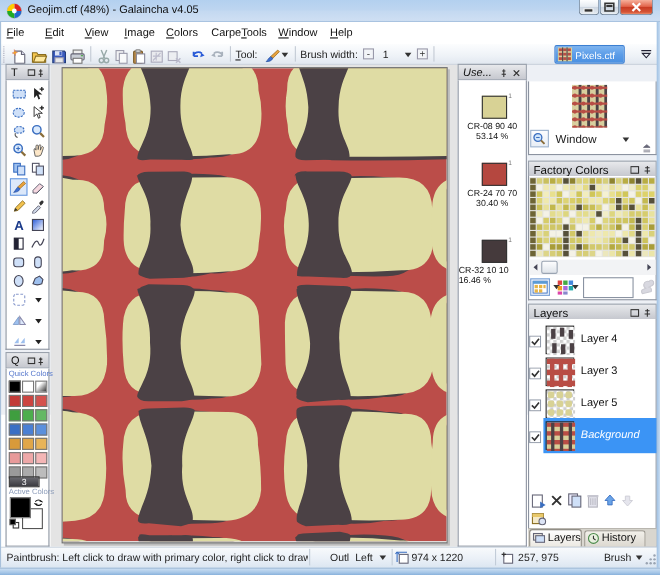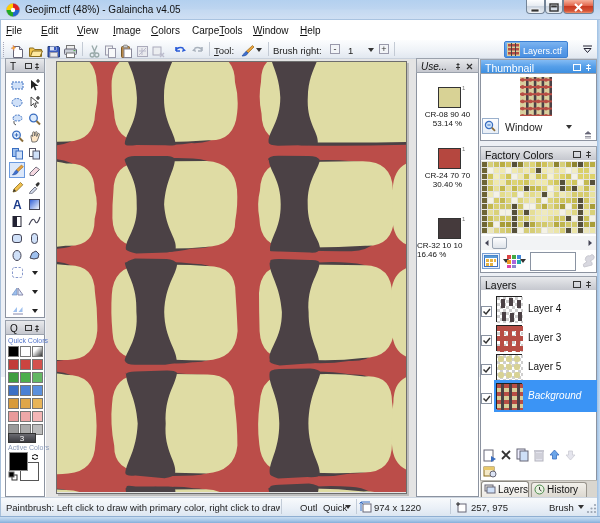--- a/index.html
+++ b/index.html
@@ -120,21 +120,21 @@
       <path d="M5 4 l-3 2.5 4 1.5 z" fill="#a9b2bd"></path>
     </svg>
 <div class="tsep" style="left:209px;top:42px"></div>
     <div class="tlabel" style="left:214px"><u>T</u>ool:</div>
     <svg class="abs" style="left:240px;top:44px;opacity:1.0" width="15" height="15" viewBox="0 0 15 15">
       <path d="M12.5 1.5 l1.5 1.5 -6 6 -2-1.5 z" fill="#e8a13c" stroke="#9a6a1a" stroke-width="0.7"></path>
       <path d="M6 7.5 l2 1.5 c-1 2.5-3.5 3-6 3 1.5-1.5 2-3 4-4.5z" fill="#3f6fd0" stroke="#24509f" stroke-width="0.7"></path>
     </svg>
 <div class="darr" style="left:256px;top:48px"></div>
     <div class="tsep" style="left:268px;top:42px"></div>
-    <div class="tlabel" style="left:273px">Brush right:</div>
+    <div class="tlabel" style="left:273px">Brush width:</div>
     <div class="abs" style="left:330px;top:44px;width:10px;height:10px;border:1px solid #99a;background:#f2f4f7;font-size:9px;line-height:8px;text-align:center;color:#333">-</div>
     <div class="tlabel" style="left:348px">1</div>
     <div class="darr" style="left:368px;top:48px"></div>
     <div class="abs" style="left:379px;top:44px;width:10px;height:10px;border:1px solid #99a;background:#f2f4f7;font-size:9px;line-height:8px;text-align:center;color:#333">+</div>
     <div class="tsep" style="left:394px;top:42px"></div>
     <div class="abs" style="left:504px;top:41px;width:64px;height:17px;background:linear-gradient(180deg,#7db4f0,#5c9de8 50%,#4a90e2);border:1px solid #3b7fd2;border-radius:2px;"></div>
     <svg class="abs" style="left:507px;top:43px" width="13" height="13">
       <rect width="13" height="13" fill="#d8cf9a"></rect>
       <g fill="#b84d45">
         <rect x="1" y="1" width="3" height="2.5"></rect>
@@ -142,21 +142,21 @@
         <rect x="9" y="1" width="3" height="2.5"></rect>
         <rect x="1" y="5" width="3" height="2.5"></rect>
         <rect x="5" y="5" width="3" height="2.5"></rect>
         <rect x="9" y="5" width="3" height="2.5"></rect>
         <rect x="1" y="9" width="3" height="2.5"></rect>
         <rect x="5" y="9" width="3" height="2.5"></rect>
         <rect x="9" y="9" width="3" height="2.5"></rect>
       </g>
       <path d="M4.5 0 v13 M8.5 0 v13" stroke="#4b4145" stroke-width="1"></path>
     </svg>
-    <div class="abs" style="left:523px;top:46px;font-size:9px;color:#fff;">Layers.ctf</div>
+    <div class="abs" style="left:523px;top:46px;font-size:9px;color:#fff;">Pixels.ctf</div>
     <svg class="abs" style="left:582px;top:44px" width="11" height="11">
       <path d="M1 2 h9 M2 4.5 l3.5 4 3.5-4 z" stroke="#223" stroke-width="1" fill="none"></path>
     </svg>
     <div class="abs" id="canvas-area">
       <div id="artwrap"><svg width="349" height="430" viewBox="0 0 349 430">
           <rect width="349" height="430" fill="#bb4d49"></rect>
           <path d="M -8.2 -9.8 Q -4.6 -12.1 -4.0 -9.7 Q 29.4 -10.0 31.4 24.9 Q 31.7 35.4 29.7 49.0 Q 30.4 81.1 -2.5 83.5 Q -5.5 84.4 -9.1 80.4 Q -41.9 81.1 -44.0 47.2 Q -46.5 35.9 -43.2 25.1 Q -42.0 -9.7 -8.0 -9.5 Z" fill="#4b4145"></path>
           <path d="M 98.9 -10.7 Q 119.1 -10.4 137.1 -9.3 Q 169.6 -10.5 170.3 22.6 Q 173.9 35.7 172.1 47.6 Q 170.9 82.7 134.4 81.1 Q 118.8 83.9 100.5 81.7 Q 64.1 82.3 64.9 47.3 Q 60.7 35.5 65.5 24.8 Q 64.2 -10.5 97.7 -11.4 Z" fill="#4b4145"></path>
           <path d="M 247.0 -11.0 Q 312.2 -12.2 377.0 -9.3 Q 411.3 -9.7 411.8 23.7 Q 414.1 35.3 414.5 49.0 Q 411.6 82.8 377.1 81.7 Q 313.1 84.5 244.7 83.6 Q 211.4 81.5 211.9 47.5 Q 208.3 34.6 209.7 24.3 Q 211.5 -9.8 245.6 -10.1 Z" fill="#4b4145"></path>
           <path d="M -6.5 97.9 Q -5.8 97.2 -5.0 96.9 Q 30.8 98.6 30.2 131.0 Q 33.8 144.4 30.0 155.4 Q 30.8 188.2 -4.3 186.7 Q -7.5 191.5 -8.8 188.7 Q -42.5 188.6 -42.7 153.3 Q -46.0 143.7 -44.4 131.1 Q -41.9 98.7 -7.6 97.3 Z" fill="#4b4145"></path>
@@ -366,27 +366,20 @@
 <div class="pbody" style="left:416px;top:73px;width:63px;height:424px;"></div>
 <div class="abs" style="left:438px;top:87px;width:23px;height:21px;background:#d8d295;border:1px solid #333;"></div>
 <div class="abs" style="left:462px;top:85px;font-size:6px;color:#777;">1</div>
 <div class="abs" style="left:417px;top:110px;width:61px;font-size:8px;color:#111;text-align:center;">CR-08 90 40<br>53.14 %</div>
 <div class="abs" style="left:438px;top:148px;width:23px;height:21px;background:#b5473f;border:1px solid #333;"></div>
 <div class="abs" style="left:462px;top:146px;font-size:6px;color:#777;">1</div>
 <div class="abs" style="left:417px;top:171px;width:61px;font-size:8px;color:#111;text-align:center;">CR-24 70 70<br>30.40 %</div>
 <div class="abs" style="left:438px;top:218px;width:23px;height:21px;background:#453a3c;border:1px solid #333;"></div>
 <div class="abs" style="left:462px;top:216px;font-size:6px;color:#777;">1</div>
 <div class="abs" style="left:417px;top:241px;width:61px;font-size:8px;color:#111;">CR-32 10 10<br>16.46 %</div>
-<div class="phead phblue" style="left:480px;top:59px;width:117px;">
-      <span style="position:absolute;left:4px;top:2px;font-size:10.5px;">Thumbnail</span>
-      <svg class="hbtns" width="20" height="10">
-        <rect x="0.5" y="1.5" width="7" height="6" fill="none" stroke="#fff"></rect>
-        <path d="M13.5 2.5 h4 M15.5 1 v4.5 M13 5.5 h5 M15.5 5.5 v2.5" stroke="#fff" fill="none"></path>
-      </svg>
-    </div>
 <div class="pbody" style="left:480px;top:74px;width:117px;height:67px;"></div>
 <svg class="abs" style="left:520px;top:77px" width="32" height="39" viewBox="0 0 32 39">
       <rect width="32" height="39" fill="#d8cf9e"></rect>
       <rect x="6.0" y="0" width="2.6" height="39" fill="#4b4145"></rect>
       <rect x="13.8" y="0" width="2.6" height="39" fill="#4b4145"></rect>
       <rect x="21.6" y="0" width="2.6" height="39" fill="#4b4145"></rect>
       <rect x="29.4" y="0" width="2.6" height="39" fill="#4b4145"></rect>
       <rect x="0" y="1.8" width="32" height="2.0" fill="#b84d45"></rect>
       <rect x="0" y="9.0" width="32" height="2.0" fill="#b84d45"></rect>
       <rect x="0" y="16.2" width="32" height="2.0" fill="#b84d45"></rect>
@@ -849,21 +842,21 @@
 <div class="abs" style="left:531px;top:482px;width:56px;height:15px;background:linear-gradient(180deg,#f2f0ea,#dcd8d0);border:1px solid #9a968e;border-bottom:none;border-radius:3px 3px 0 0;"></div>
 <svg class="abs" style="left:534px;top:484px" width="11" height="11">
       <circle cx="5.5" cy="5.5" r="4.5" fill="#e8f0e0" stroke="#4a8a4a"></circle>
       <path d="M5.5 3 v2.5 l2 1.5" stroke="#333" fill="none"></path>
     </svg>
 <div class="abs" style="left:547px;top:484px;font-size:10px;color:#111;">History</div>
 <div class="abs" id="status"></div>
 <div class="stext" style="left:6px;width:274px;overflow:hidden;">Paintbrush: Left click to draw with primary color, right click to draw w</div>
 <div class="ssep" style="left:281px;top:499px"></div>
 <div class="stext" style="left:300px">Outl</div>
-<div class="stext" style="left:323px">Quick</div>
+<div class="stext" style="left:323px">Left</div>
 <div class="darr" style="left:345px;top:505px"></div>
 <div class="ssep" style="left:356px;top:499px"></div>
 <svg class="abs" style="left:359px;top:500px" width="13" height="13">
       <rect x="4" y="4" width="8" height="8" fill="#fff" stroke="#667"></rect>
       <path d="M2 11 v-9 h9" stroke="#3a6ec0" fill="none"></path>
       <path d="M2 2 l2 2 M2 2 l-1.5 1.5" stroke="#3a6ec0"></path>
     </svg>
 <div class="stext" style="left:374px">974 x 1220</div>
 <div class="ssep" style="left:450px;top:499px"></div>
 <svg class="abs" style="left:455px;top:500px" width="13" height="13">

